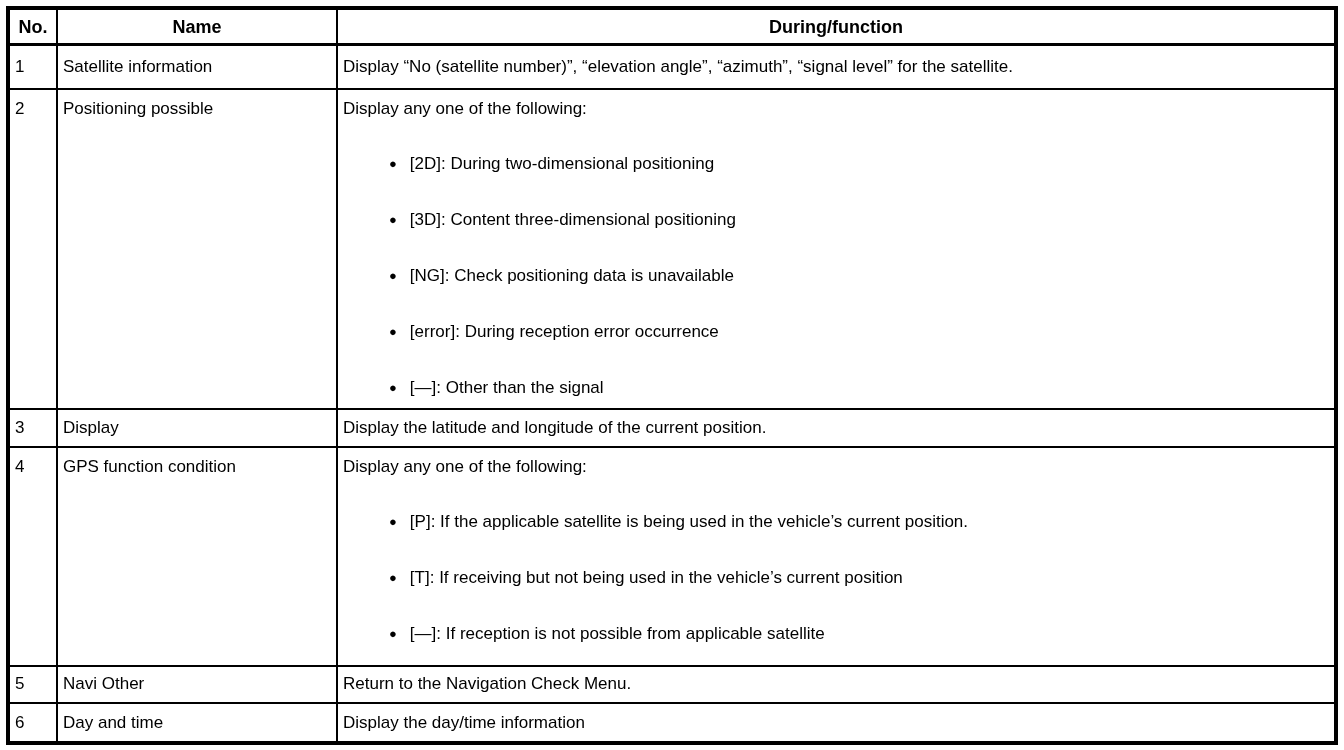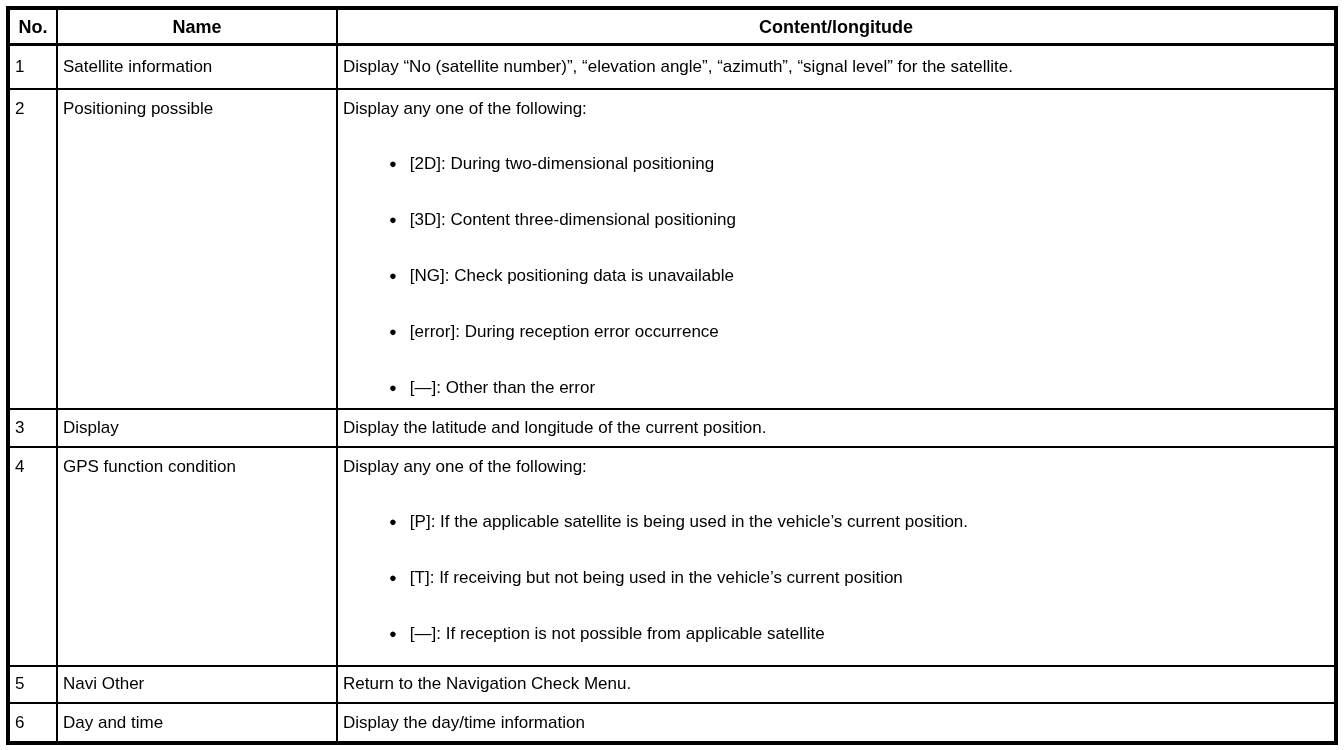--- a/index.html
+++ b/index.html
@@ -80,21 +80,21 @@
   <table class="info">
     <colgroup>
       <col class="c-no">
       <col class="c-name">
       <col class="c-content">
     </colgroup>
     <thead>
       <tr>
         <th>No.</th>
         <th>Name</th>
-        <th>Content/longitude</th>
+        <th>During/function</th>
       </tr>
     </thead>
     <tbody id="tbody">
   <tr>
     <td class="no-cell">1</td>
     <td class="name-cell">Satellite information</td>
     <td class="content-cell">
       <div class="intro">Display “No (satellite number)”, “elevation angle”, “azimuth”, “signal level” for the satellite.</div>
 
     </td>
@@ -117,21 +117,21 @@
               <li>
                 <span class="bullet-glyph">●</span>
                 <span>[NG]: Check positioning data is unavailable</span>
               </li>
               <li>
                 <span class="bullet-glyph">●</span>
                 <span>[error]: During reception error occurrence</span>
               </li>
               <li>
                 <span class="bullet-glyph">●</span>
-                <span>[—]: Other than the error</span>
+                <span>[—]: Other than the signal</span>
               </li>
             </ul>
     </td>
   </tr>
 
   <tr>
     <td class="no-cell">3</td>
     <td class="name-cell">Display</td>
     <td class="content-cell">
       <div class="intro">Display the latitude and longitude of the current position.</div>

